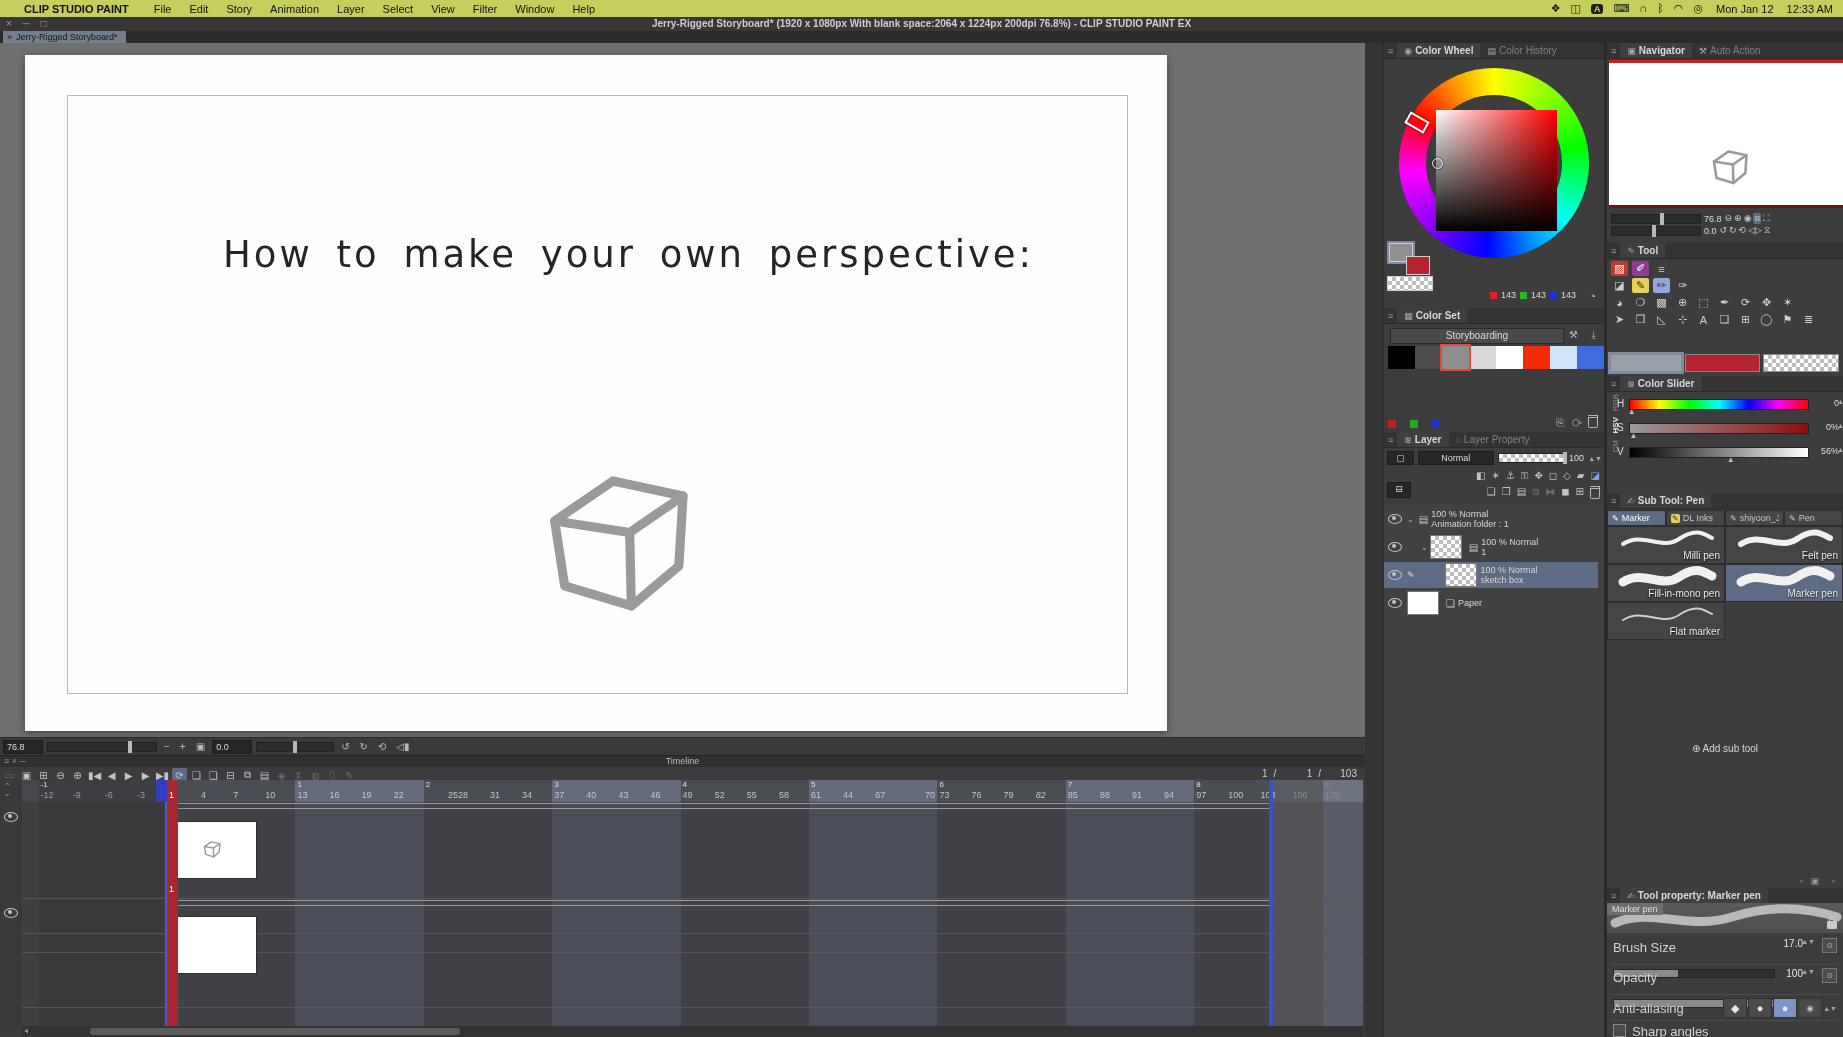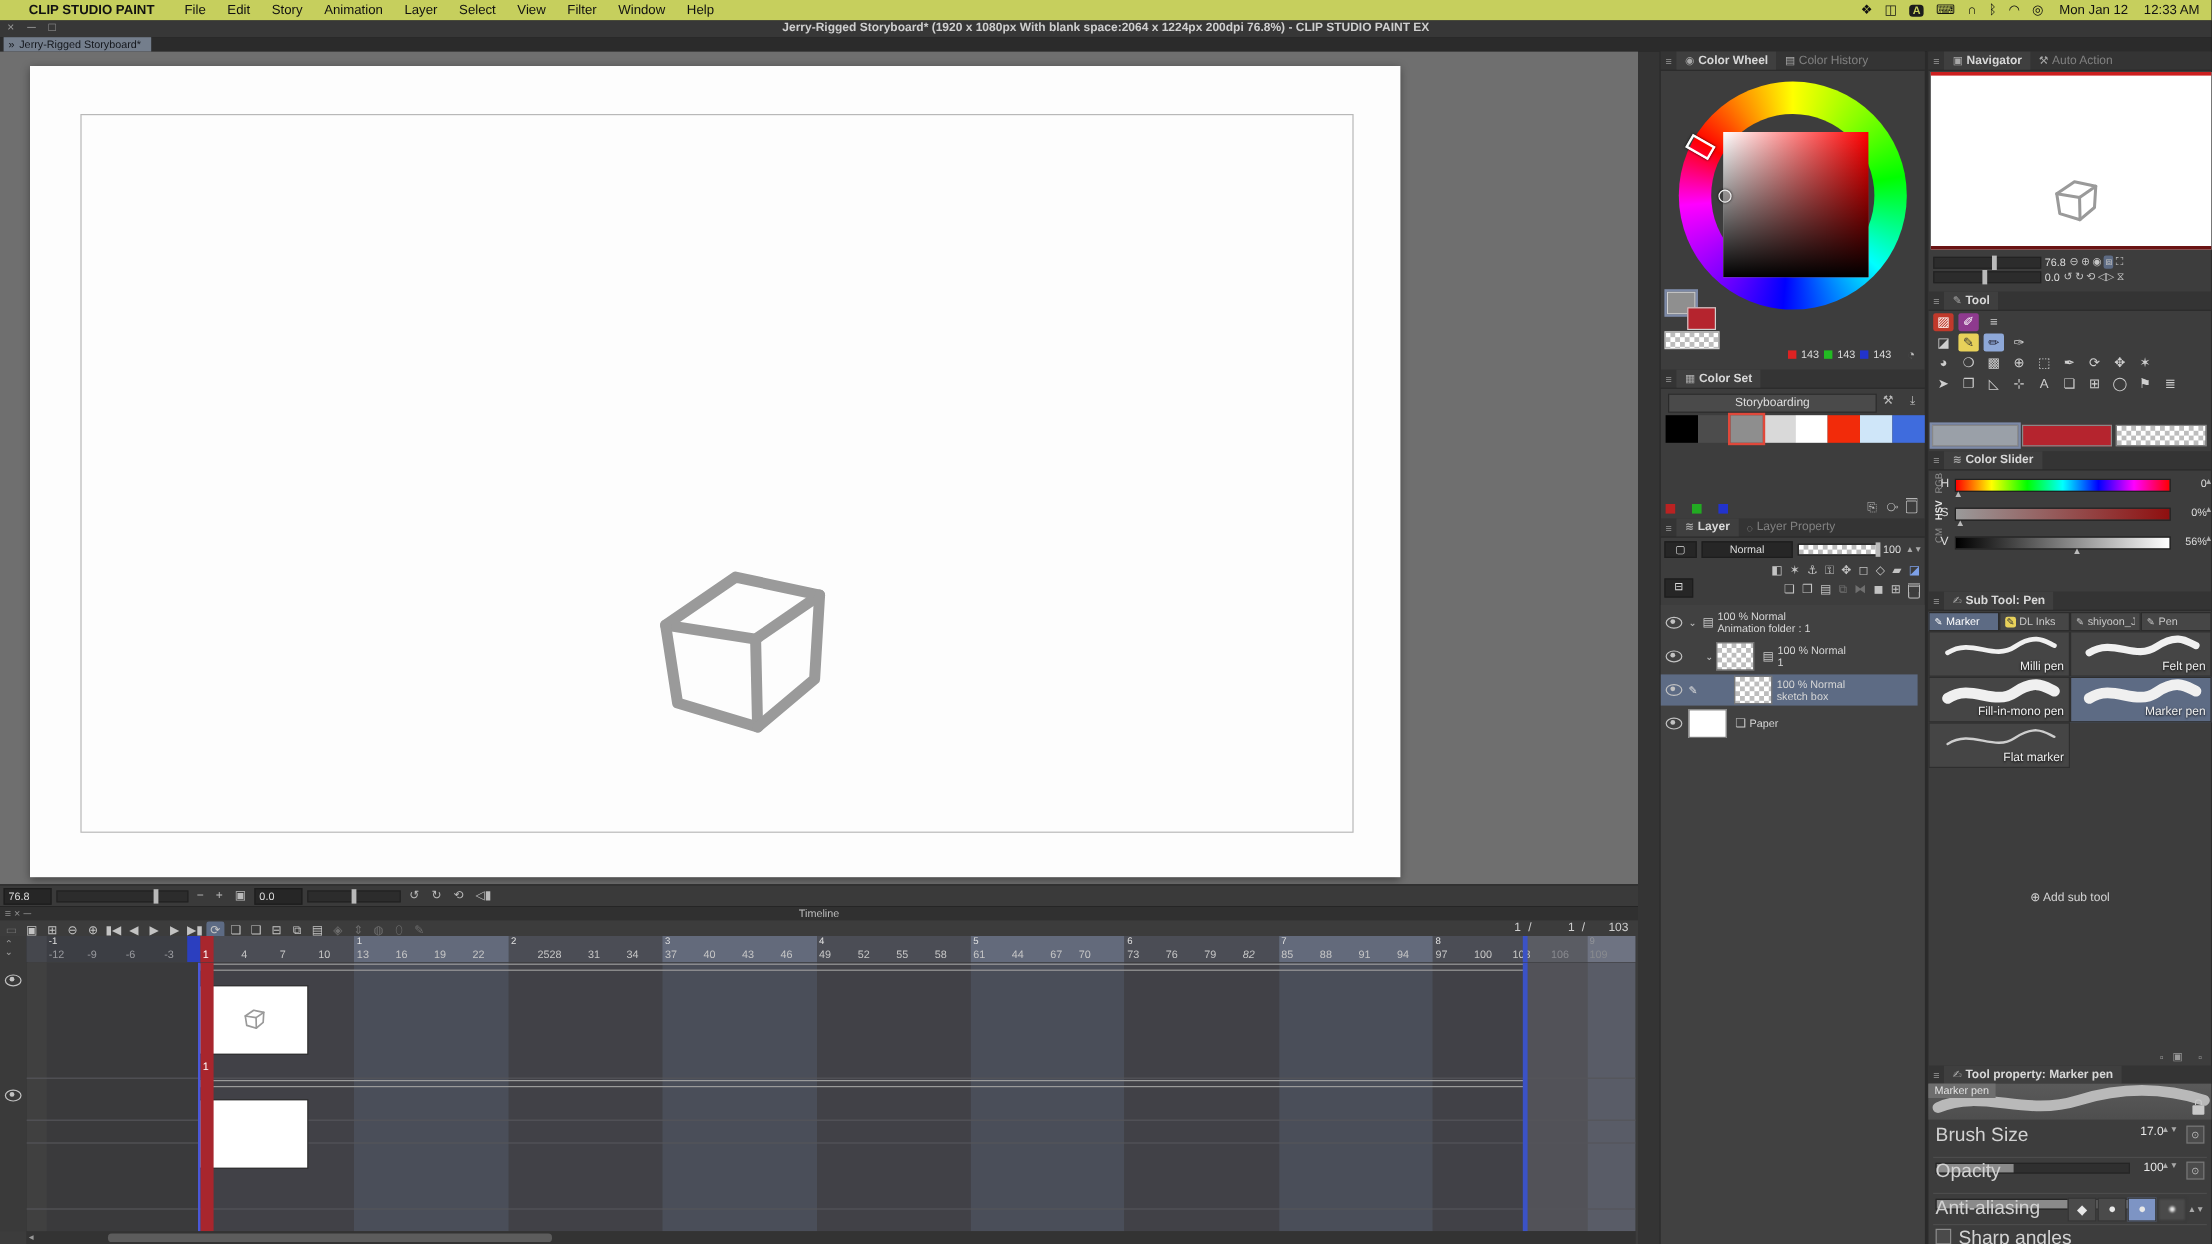--- a/index.html
+++ b/index.html
@@ -93,21 +93,21 @@
   .vtabs span{writing-mode:vertical-rl;transform:rotate(180deg);}
   .vtabs .act{color:#e8e8e8;font-weight:bold;}
   
   .st-tab{position:absolute;top:17px;height:16px;box-sizing:border-box;display:flex;align-items:center;gap:3px;
           font-size:9px;color:#c8c8c8;padding:0 4px;background:#464646;border:1px solid #2c2c2c;}
   .st-tab.active{background:#5d6b84;color:#fff;}
   .st-item{position:absolute;box-sizing:border-box;border:1px solid #2e2e2e;background:#454545;}
   .st-item.sel{background:#5d6b84;}
   .st-item .lbl{position:absolute;right:4px;bottom:2px;font-size:10px;color:#efefef;text-shadow:0 1px 2px #000;}
   
-  .tp-row-label{font-size:16px;color:#d2d2d2;}
+  .tp-row-label{font-size:13px;color:#d2d2d2;}
   .tp-slider{position:relative;height:7px;background:#2f2f2f;border:1px solid #252525;}
   .tp-slider .fill{position:absolute;left:0;top:0;bottom:0;background:#8a8a8a;}
   .dyn-btn{width:13px;height:13px;border:1px solid #777;background:#4b4b4b;color:#bbb;font-size:8px;
            display:inline-flex;align-items:center;justify-content:center;}
   .aa-chip{width:22px;height:18px;display:inline-flex;align-items:center;justify-content:center;
            background:#4a4a4a;border:1px solid #333;color:#e8e8e8;font-size:11px;}
   .aa-chip.sel{background:#7d94c4;}
   .hr{position:absolute;left:4px;right:4px;height:1px;background:#4c4c4c;}
   .lock{display:inline-block;width:10px;height:8px;background:#c9c9c9;border-radius:1px;position:relative;}
   .lock::before{content:"";position:absolute;left:2px;top:-5px;width:4px;height:4px;border:1.5px solid #c9c9c9;
@@ -161,20 +161,21 @@
 <div id="tabrow" class="abs">
   <div id="doctab">
     <span>»</span>
     <span>Jerry-Rigged Storyboard*</span>
   </div>
 </div>
 
 <div id="canvas-area" class="abs">
   <div id="page">
     <div id="frame-rect"></div>
+    <div id="heading">How to make your own perspective:</div>
     <svg style="position:absolute;left:518px;top:412px;" width="150" height="147" viewBox="0 0 180 175">
       <g fill="none" stroke="#9a9a9a" stroke-width="11" stroke-linecap="round" stroke-linejoin="round">
         <path d="M14 64 L84 16 L168 34 L104 78 Z"></path>
         <path d="M14 64 L26 142 L106 166 L104 78"></path>
         <path d="M168 34 L163 118 L106 166"></path>
       </g>
     </svg>
   </div>
 </div>
 
@@ -294,21 +295,21 @@
       <span class="frm-lbl" style="left: 564.3px;">40</span>
       <span class="frm-lbl" style="left: 596.4px;">43</span>
       <span class="frm-lbl" style="left: 628.5px;">46</span>
       <span class="frm-lbl" style="left: 660.6px;">49</span>
       <span class="frm-lbl" style="left: 692.7px;">52</span>
       <span class="frm-lbl" style="left: 724.8px;">55</span>
       <span class="frm-lbl" style="left: 756.9px;">58</span>
       <span class="frm-lbl" style="left: 789px;">61</span>
       <span class="frm-lbl" style="left: 821.1px;">44</span>
       <span class="frm-lbl" style="left: 853.2px;">67</span>
-      <span class="frm-lbl" style="left: 877px;">70</span>
+      <span class="frm-lbl" style="left: 903px;">70</span>
       <span class="frm-lbl" style="left: 917.4px;">73</span>
       <span class="frm-lbl" style="left: 949.5px;">76</span>
       <span class="frm-lbl" style="left: 981.6px;">79</span>
       <span class="frm-lbl" style="left: 1013.7px; font-style: italic;">82</span>
       <span class="frm-lbl" style="left: 1045.8px;">85</span>
       <span class="frm-lbl" style="left: 1077.9px;">88</span>
       <span class="frm-lbl" style="left: 1110px;">91</span>
       <span class="frm-lbl" style="left: 1142.1px;">94</span>
       <span class="frm-lbl" style="left: 1174.2px;">97</span>
       <span class="frm-lbl" style="left: 1206.3px;">100</span>

